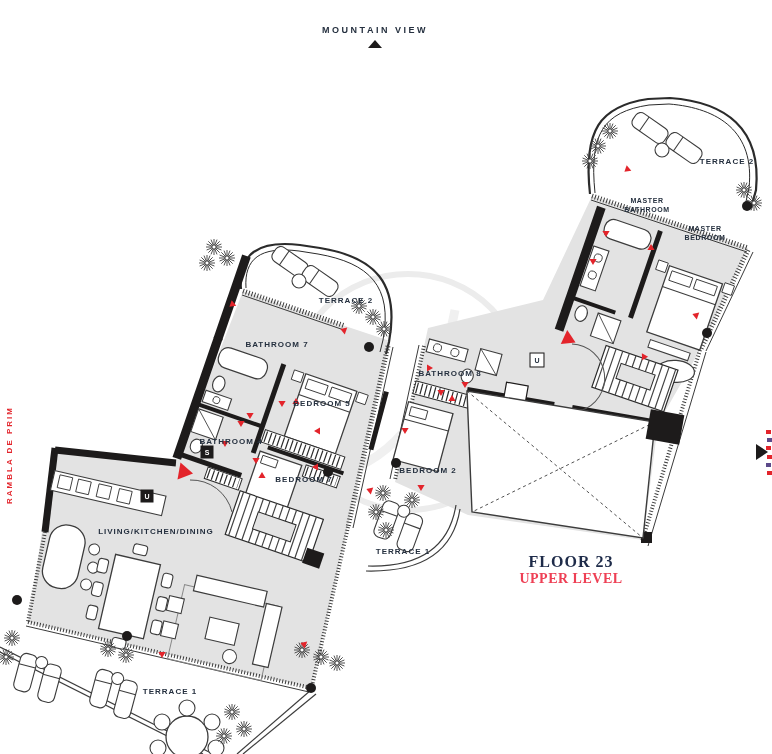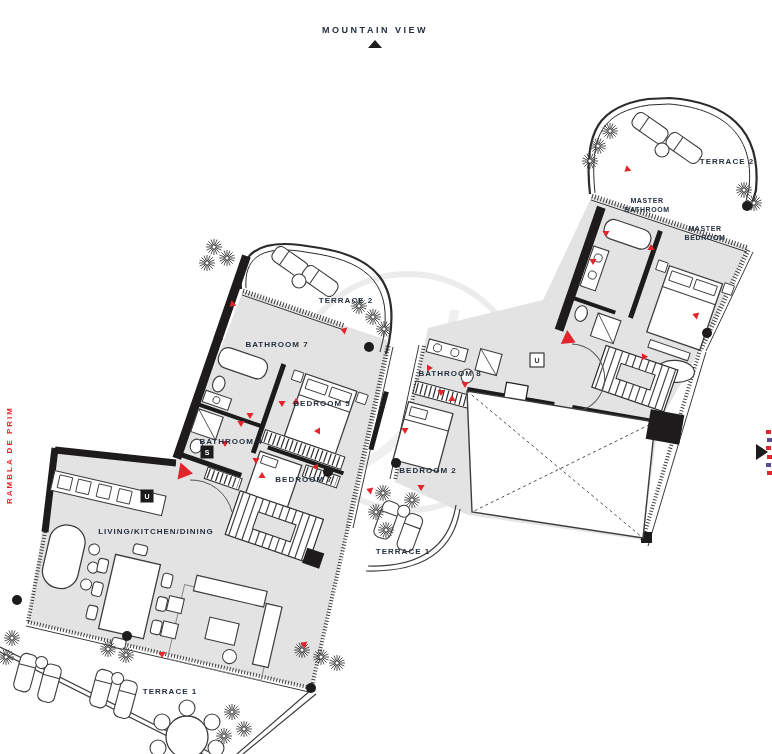--- a/index.html
+++ b/index.html
@@ -402,14 +402,18 @@
 <div class="rlabel" style="left:727px;top:161px">TERRACE 2</div>
 <div class="rlabel small" style="left:647px;top:200px">MASTER</div>
 <div class="rlabel small" style="left:647px;top:209px">BATHROOM</div>
 <div class="rlabel small" style="left:705px;top:228px">MASTER</div>
 <div class="rlabel small" style="left:705px;top:237px">BEDROOM</div>
 <div class="boxlabel light" style="left:537px;top:360px">U</div>
 <div class="rlabel" style="left:450px;top:373px">BATHROOM 8</div>
 <div class="rlabel" style="left:428px;top:470px">BEDROOM 2</div>
 <div class="rlabel" style="left:403px;top:551px">TERRACE 1</div>
 
-
+<div id="caption">
+  <div class="floor">FLOOR 23</div>
+  <div class="level">UPPER LEVEL</div>
 </div>
 
+</div>
+
 </body></html>

